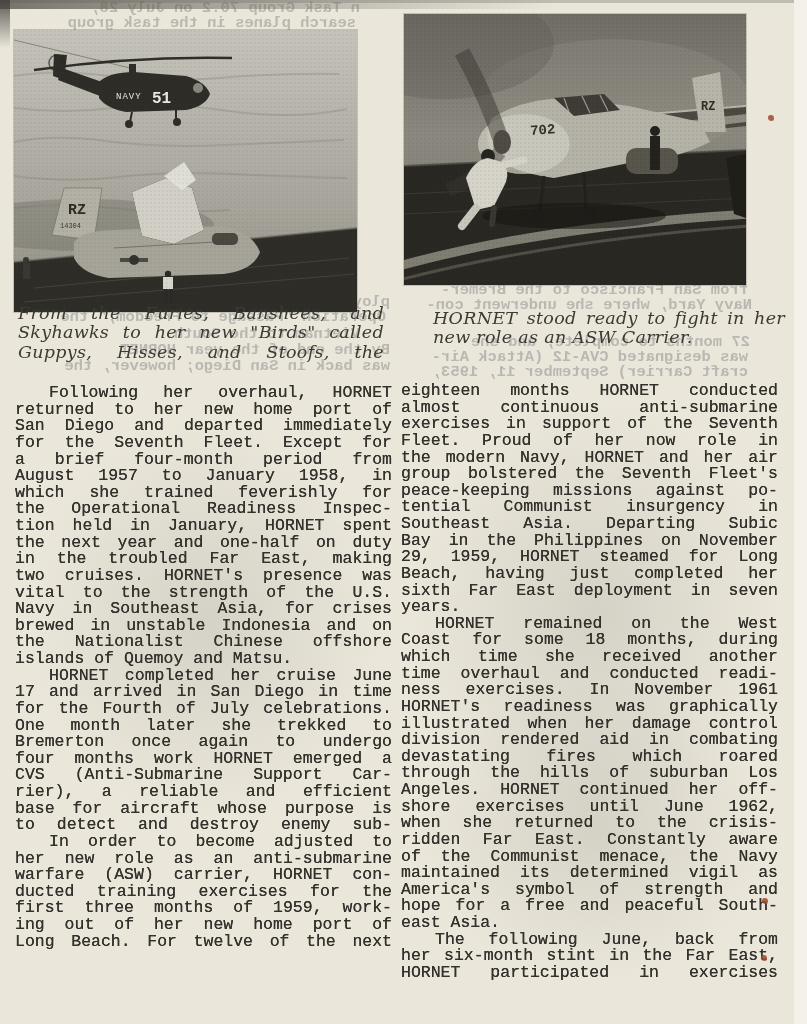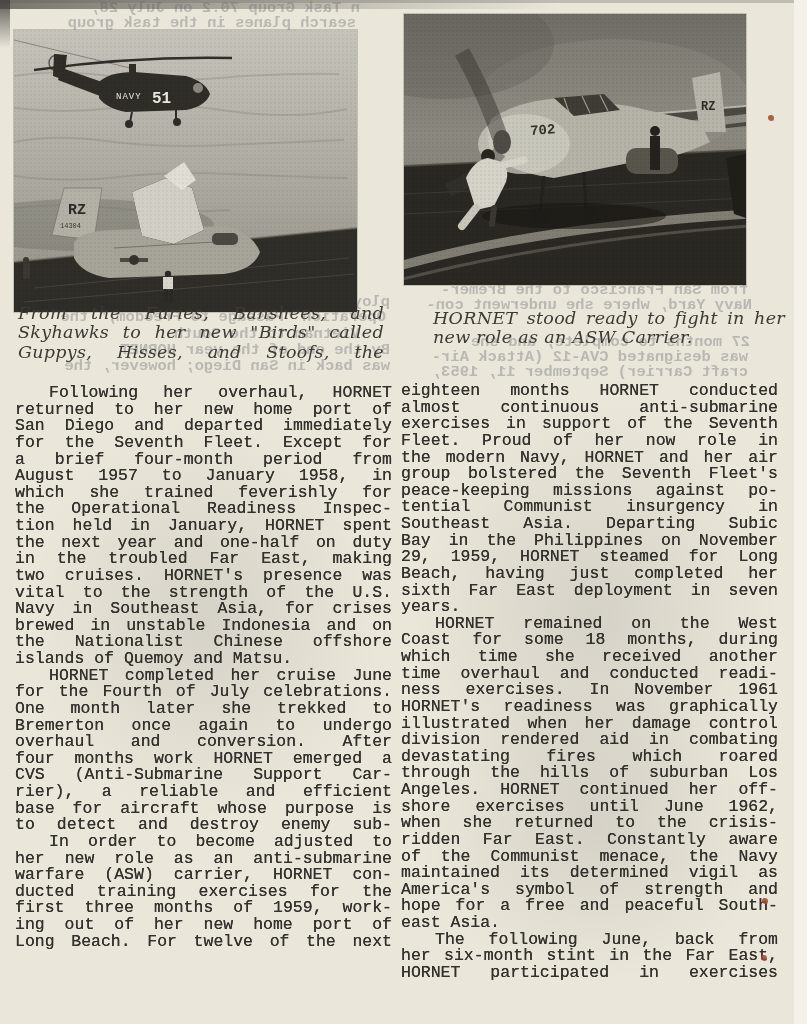--- a/index.html
+++ b/index.html
@@ -212,24 +212,24 @@
       <div class="tline">tion held in January, HORNET spent</div>
       <div class="tline">the next year and one-half on duty</div>
       <div class="tline">in the troubled Far East, making</div>
       <div class="tline">two cruises. HORNET's presence was</div>
       <div class="tline">vital to the strength of the U.S.</div>
       <div class="tline">Navy in Southeast Asia, for crises</div>
       <div class="tline">brewed in unstable Indonesia and on</div>
       <div class="tline">the Nationalist Chinese offshore</div>
       <div class="tline tlast">islands of Quemoy and Matsu.</div>
       <div class="tline"><span class="ind"></span>HORNET completed her cruise June</div>
+      <div class="tline">17 and arrived in San Diego in time</div>
       <div class="tline">for the Fourth of July celebrations.</div>
       <div class="tline">One month later she trekked to</div>
       <div class="tline">Bremerton once again to undergo</div>
-      <div class="tline">overhaul and conversion. After</div>
       <div class="tline">four months work HORNET emerged a</div>
       <div class="tline">CVS (Anti-Submarine Support Car-</div>
       <div class="tline">rier), a reliable and efficient</div>
       <div class="tline">base for aircraft whose purpose is</div>
       <div class="tline">to detect and destroy enemy sub-</div>
       <div class="tline"><span class="ind"></span>In order to become adjusted to</div>
       <div class="tline">her new role as an anti-submarine</div>
       <div class="tline">warfare (ASW) carrier, HORNET con-</div>
       <div class="tline">ducted training exercises for the</div>
       <div class="tline">first three months of 1959, work-</div>

